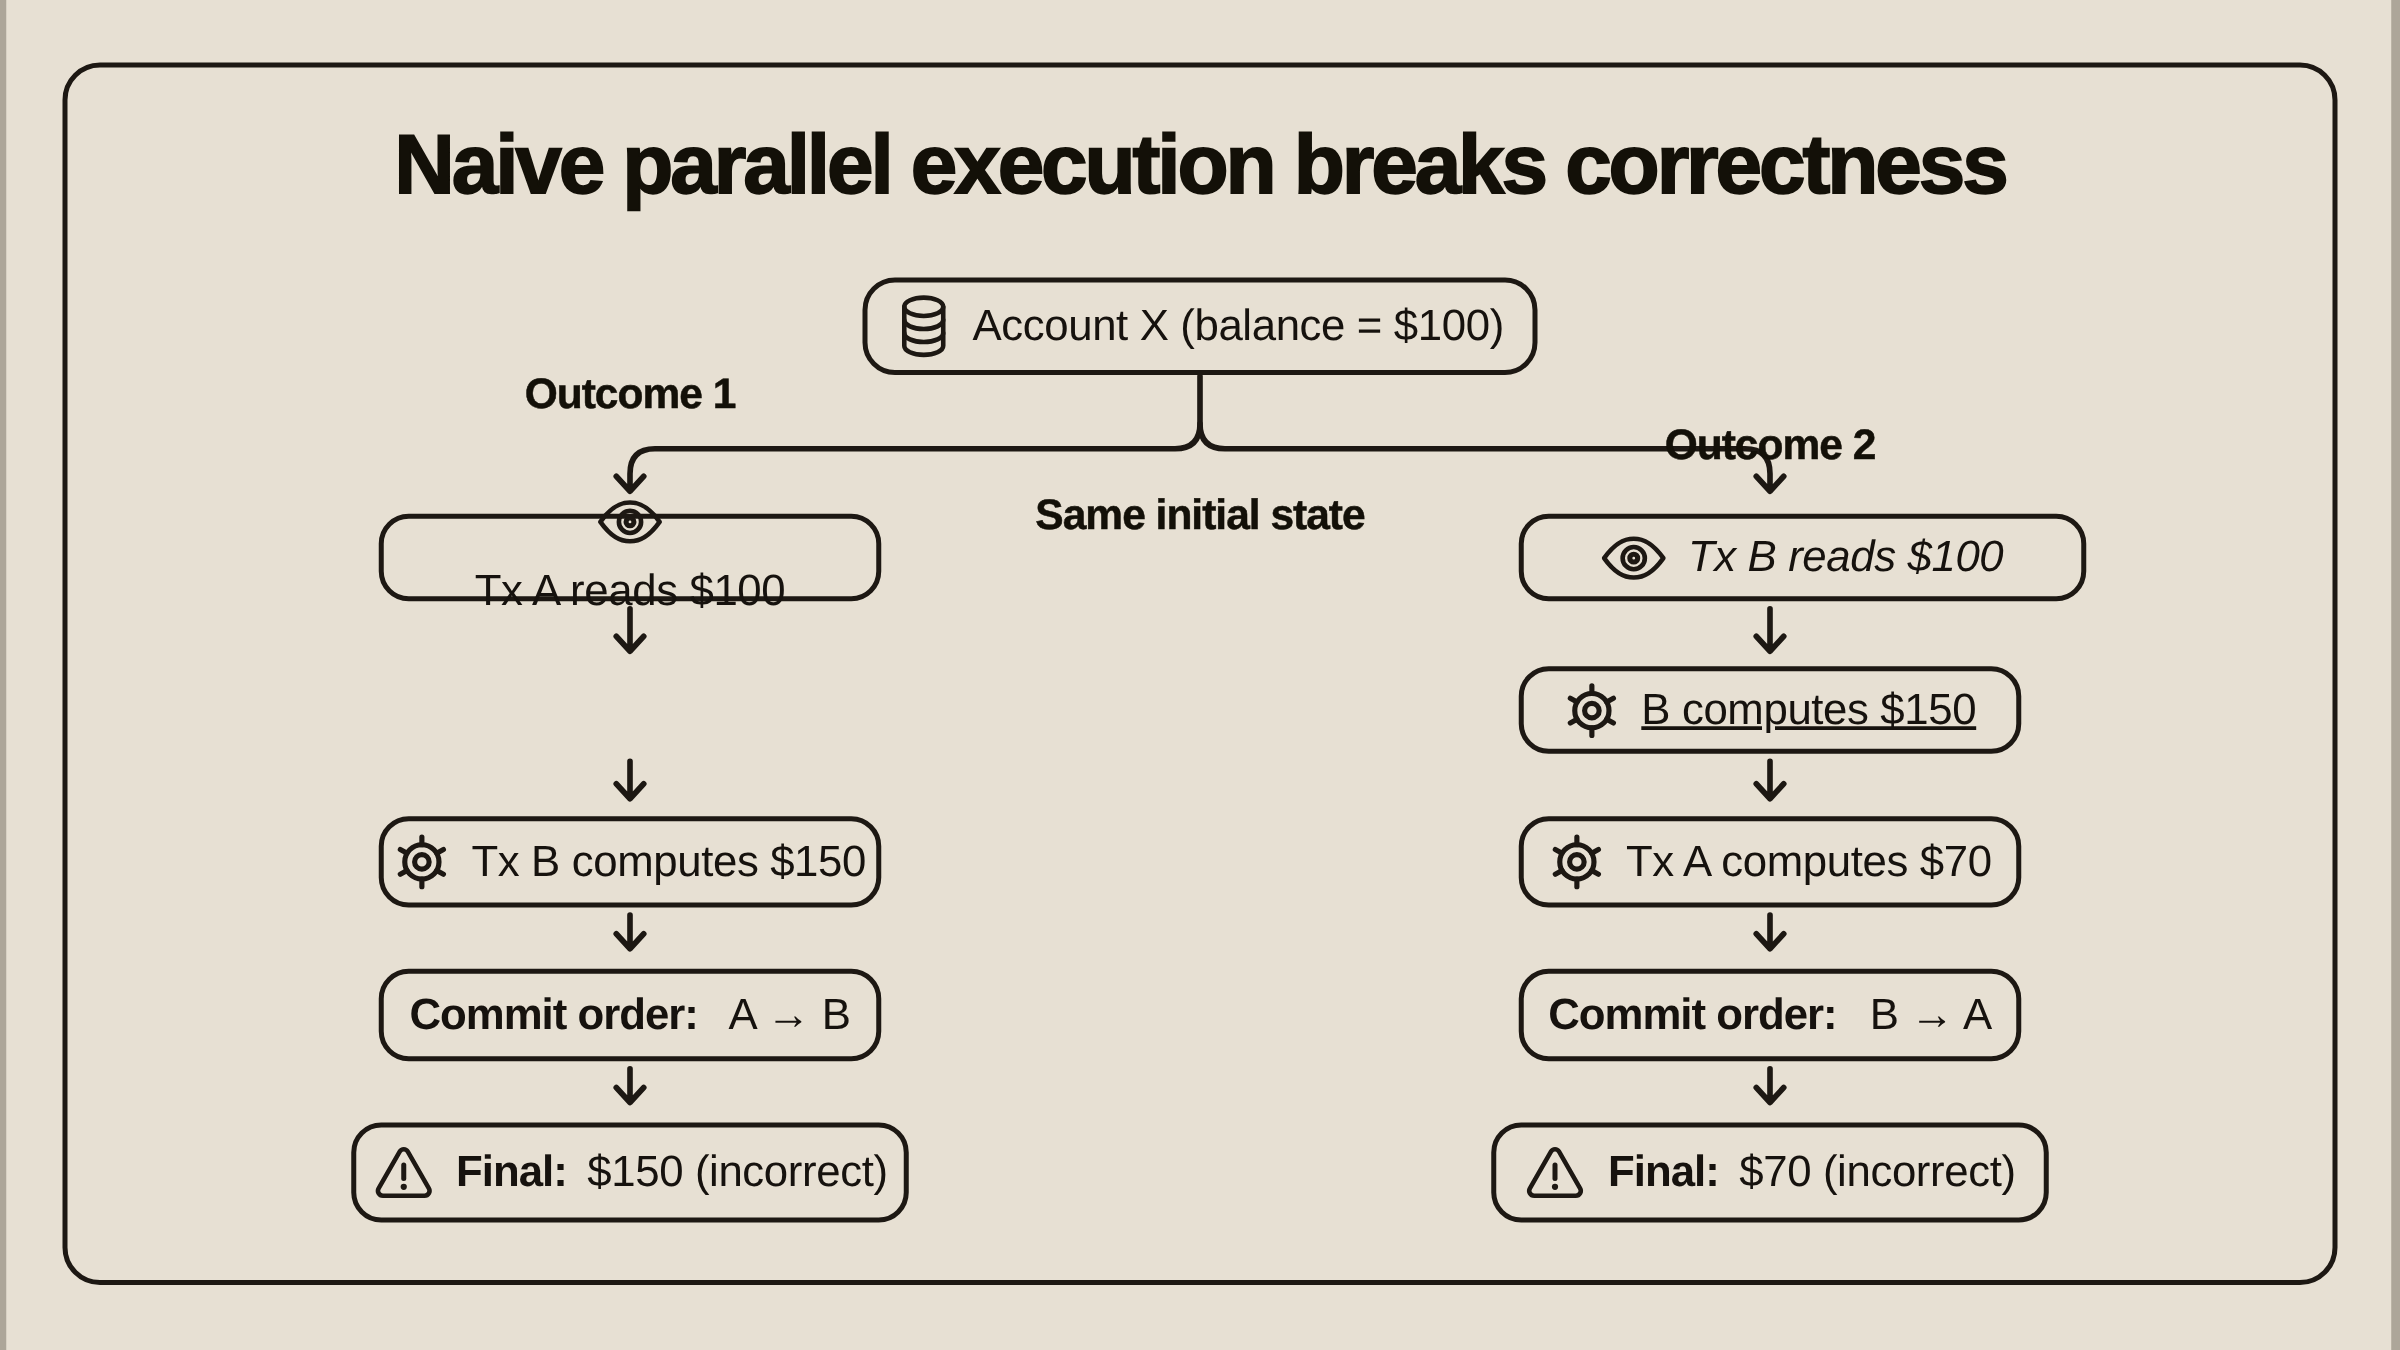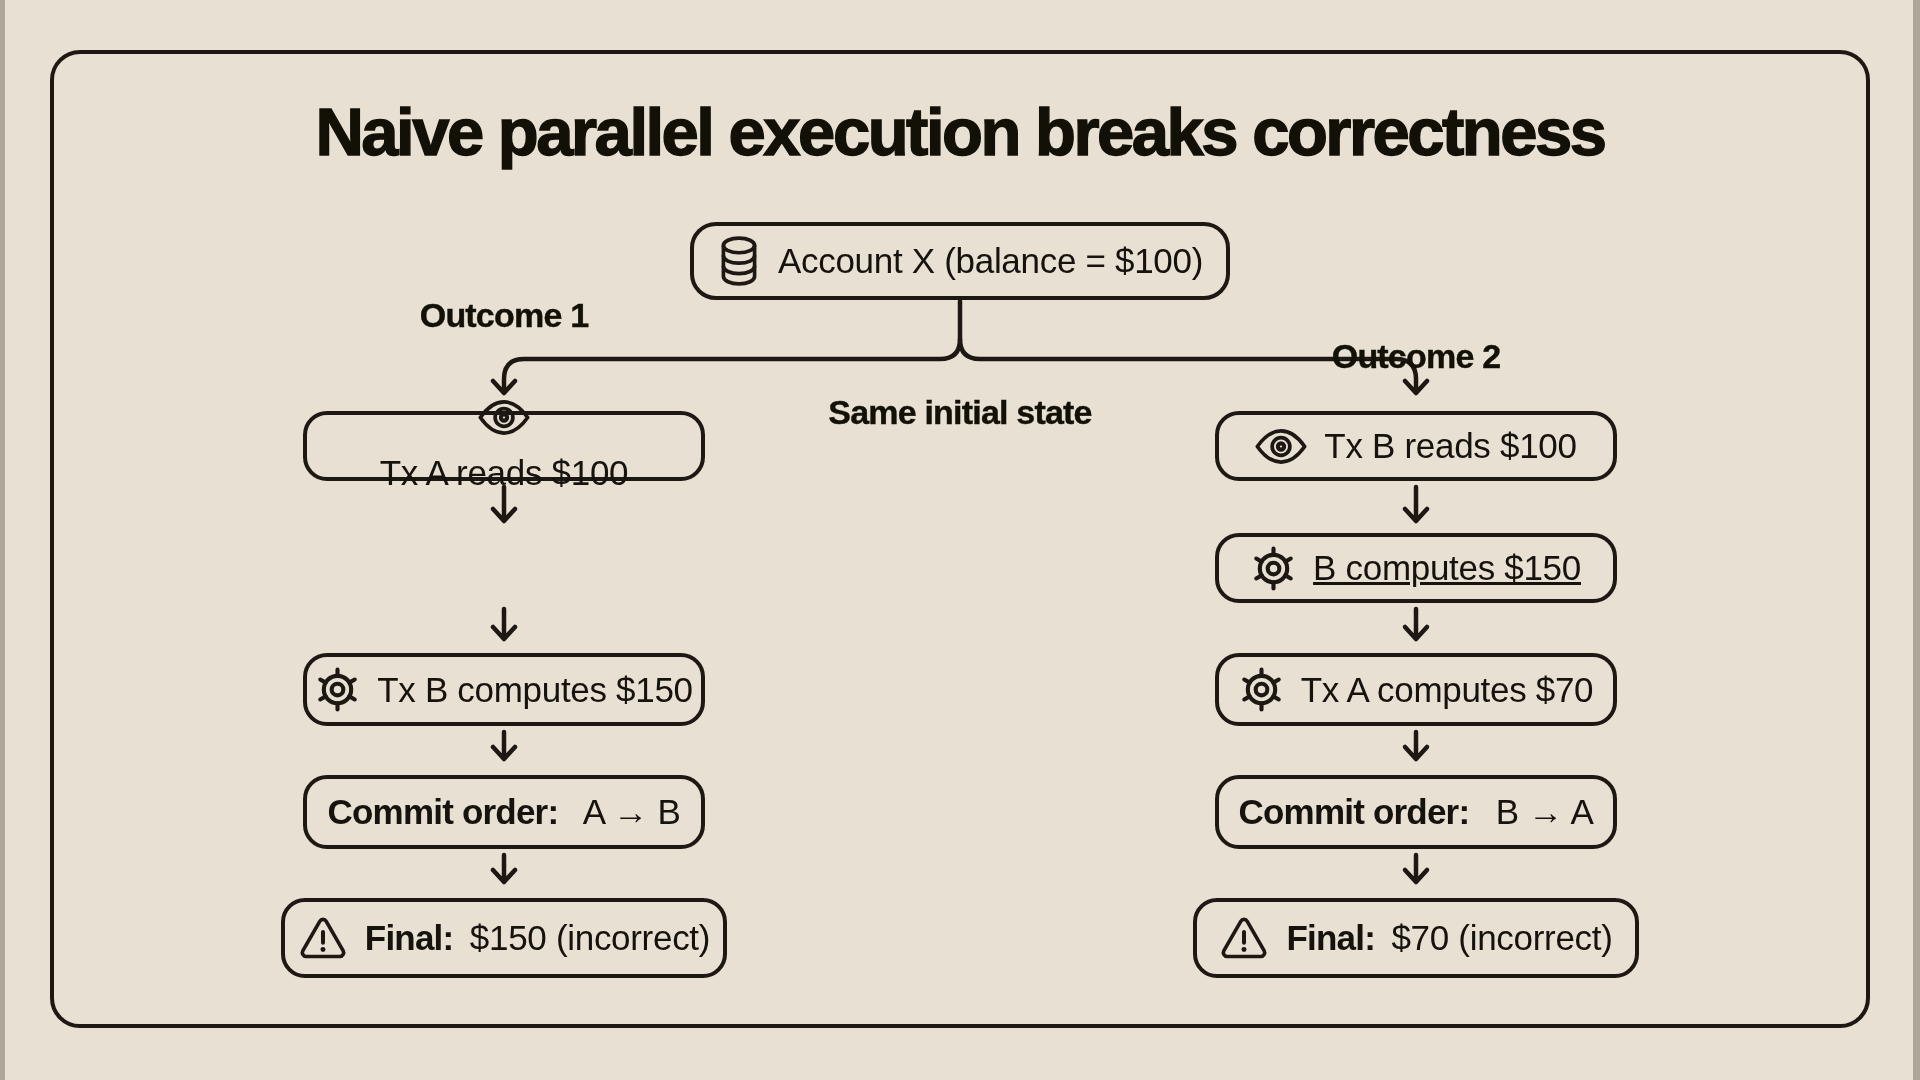--- a/index.html
+++ b/index.html
@@ -117,21 +117,21 @@
       <g fill="none" stroke="#1d1813" stroke-width="1.9" stroke-linejoin="round">
         <path d="M11.3 2.8 L2.5 18.1 C1.7 19.5 2.7 21.2 4.3 21.2 H21.7 C23.3 21.2 24.3 19.5 23.5 18.1 L14.7 2.8 C13.9 1.4 12.1 1.4 11.3 2.8 Z"></path>
         <path d="M13 8.4 V14" stroke-width="2.1" stroke-linecap="round"></path>
       </g>
       <circle cx="13" cy="17.5" r="1.3" fill="#1d1813"></circle>
     </svg>
     <span class="t-bold">Final:</span>
       <span class="txt" style="margin-left:-10px;"> $150 (incorrect)</span>
   </div>
 
-  <div class="node" style="left:1215px;top:411px;width:402px;height:70px;">
+  <div class="node" style="left:1215px;top:411px;width:454px;height:70px;font-style:italic;">
     <svg width="52" height="37" viewBox="0 0 28 20">
       <g fill="none" stroke="#1d1813" stroke-width="2" stroke-linejoin="round">
         <path d="M1.2 10 C6 3.2 10 1.6 14 1.6 C18 1.6 22 3.2 26.8 10 C22 16.8 18 18.4 14 18.4 C10 18.4 6 16.8 1.2 10 Z"></path>
         <circle cx="14" cy="10" r="4.8"></circle>
         <circle cx="14" cy="10" r="1.7" stroke-width="2.2"></circle>
       </g>
     </svg>
     <span class="txt">Tx B reads $100</span>
   </div>
 

